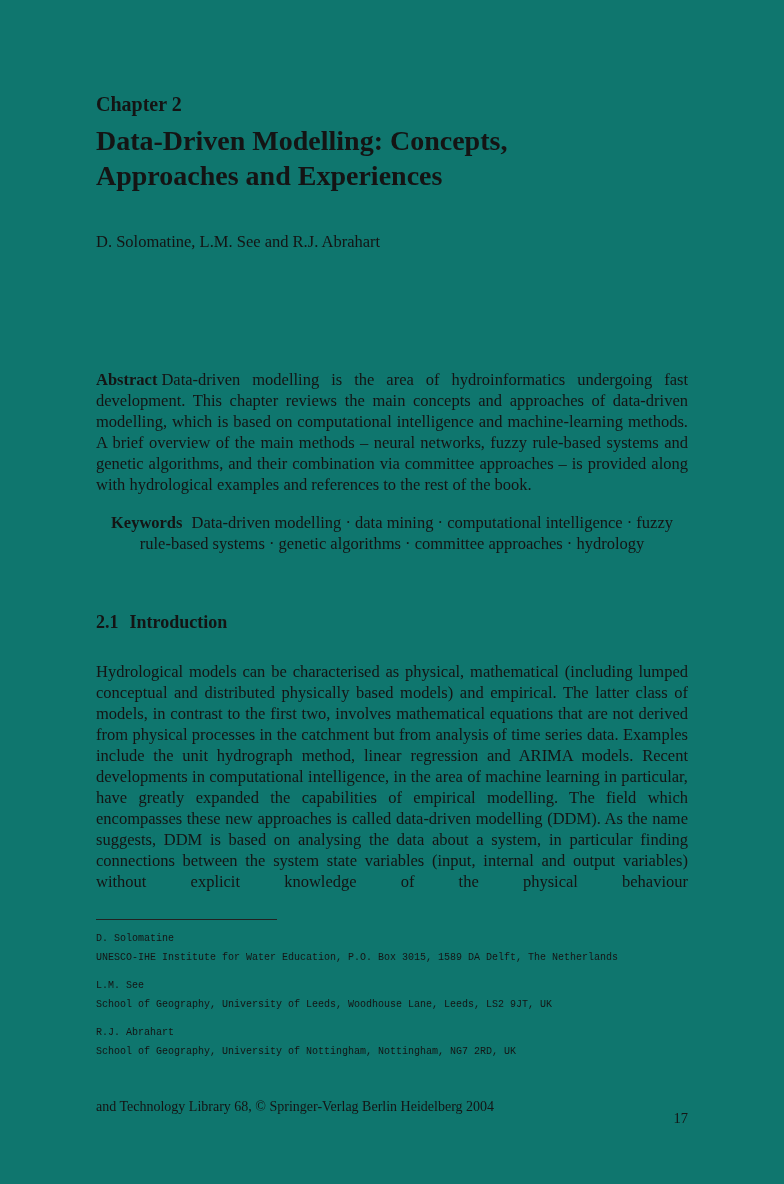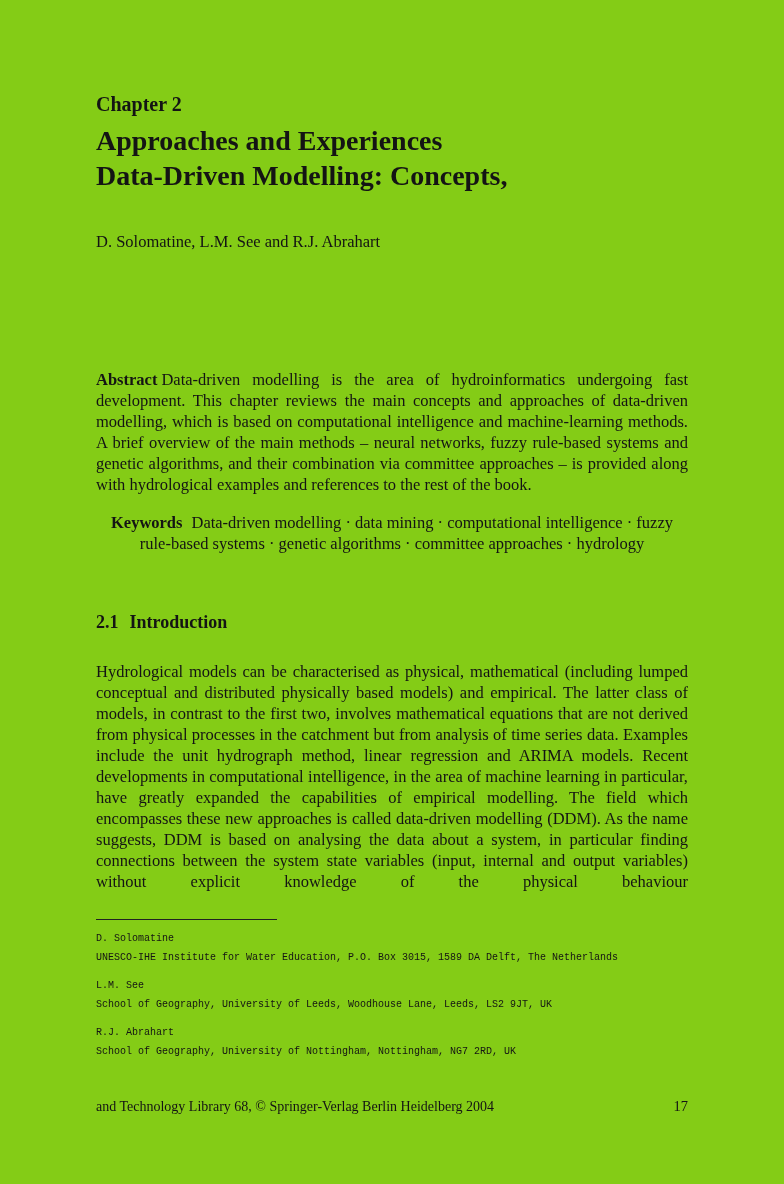--- a/index.html
+++ b/index.html
@@ -1,20 +1,20 @@
 <!DOCTYPE html>
 <html><head>
 <meta charset="utf-8">
 <style>
   html, body { margin: 0; padding: 0; background: #ffffff; }
   .page {
     position: relative;
     width: 784px;
     height: 1184px;
-    background: #84cc16;
+    background: #0f766e;
     box-sizing: border-box;
     padding: 0 96px;
     overflow: hidden;
     font-family: "Liberation Serif", "DejaVu Serif", serif;
     color: #141414;
   }
   .chapter-label {
     margin-top: 92px;
     font-size: 20px;
     line-height: 24px;
@@ -68,35 +68,35 @@
   .footer {
     position: relative;
     margin-top: 36px;
     font-size: 14px;
     line-height: 19px;
   }
   .footer .footer-text { max-width: 480px; }
   .footer .it { font-style: italic; margin-left: 4px; }
   .footer .page-number {
     position: absolute;
-    top: 0;
+    top: 12px;
     right: 0;
     font-size: 14.5px;
   }
 </style>
 </head>
 <body>
 
 <div class="page">
 
   <div class="chapter-label">Chapter 2</div>
 
   <div class="title">
+    <div>Data-Driven Modelling: Concepts,</div>
     <div>Approaches and Experiences</div>
-    <div>Data-Driven Modelling: Concepts,</div>
   </div>
 
   <div class="authors">D. Solomatine, L.M. See and R.J. Abrahart</div>
 
   <p class="para abstract"><span class="label">Abstract</span><span>Data-driven modelling is the area of hydroinformatics undergoing fast development. This chapter reviews the main concepts and approaches of data-driven modelling, which is based on computational intelligence and machine-learning methods. A brief overview of the main methods – neural networks, fuzzy rule-based systems and genetic algorithms, and their combination via committee approaches – is provided along with hydrological examples and references to the rest of the book.</span></p>
 
   <p class="para keywords"><span class="label">Keywords</span><span>Data-driven modelling · data mining · computational intelligence · fuzzy rule-based systems · genetic algorithms · committee approaches · hydrology</span></p>
 
   <div class="section-heading">
     <span class="num">2.1</span><span>Introduction</span>

